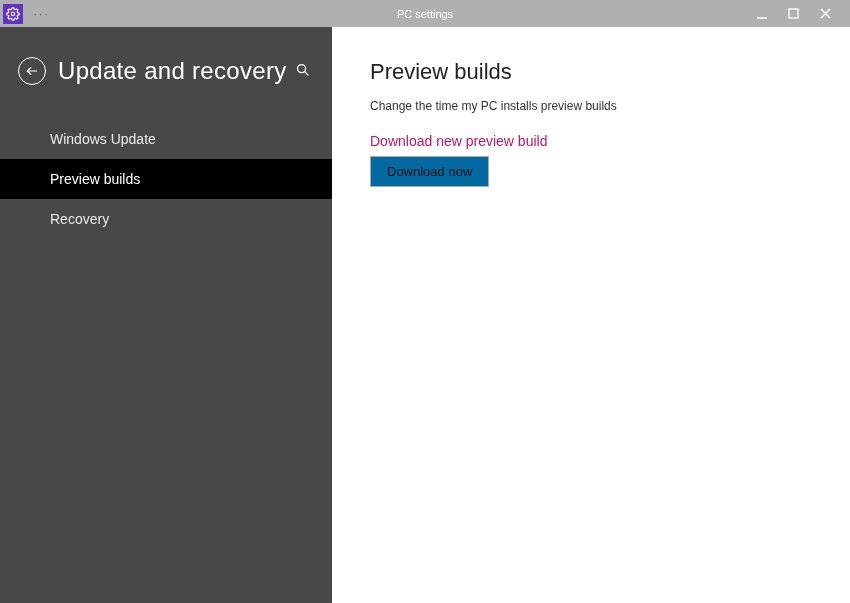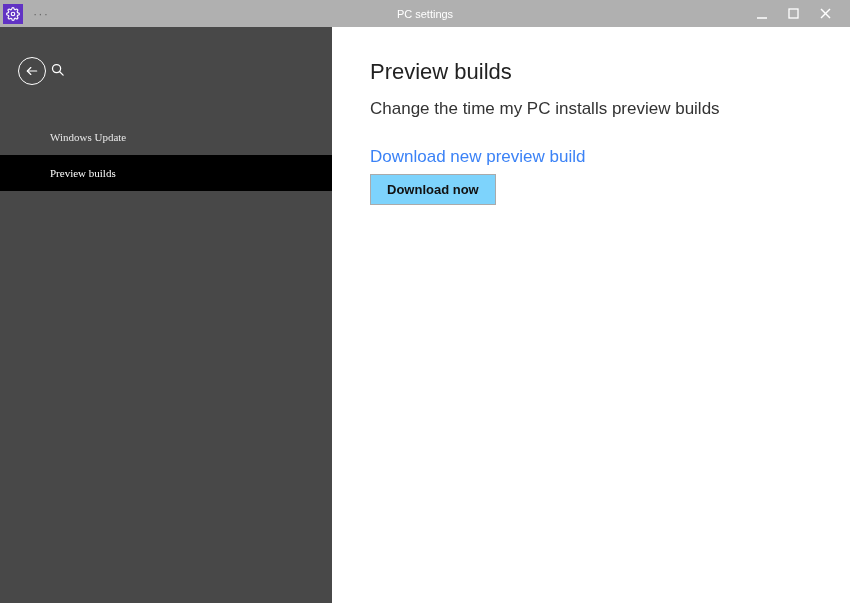--- a/index.html
+++ b/index.html
@@ -91,57 +91,56 @@
       flex-grow: 1;
     }
     .search-btn {
       cursor: pointer;
       padding: 4px;
     }
     .search-btn svg { width: 15px; height: 15px; }
     .nav { margin-top: 18px; }
     .nav-item {
       padding: 12px 50px;
-      font-size: 11px;
+      font-size: 14px;
       font-weight: 400;
       color: #e8e8e8;
       cursor: pointer;
-      font-family: Liberation Serif, serif;
     }
     .nav-item.active {
       background: #000;
       color: #fff;
     }
     .main {
       flex: 1;
       background: #fff;
       padding: 32px 38px;
       color: #222;
     }
     .main-title {
       font-size: 22px;
       font-weight: 400;
       color: #222;
       margin-bottom: 14px;
     }
     .main-desc {
-      font-size: 17px;
+      font-size: 12px;
       color: #333;
-      margin-bottom: 28px;
+      margin-bottom: 20px;
     }
     .section-label {
-      font-size: 17px;
-      color: #3b82f6;
+      font-size: 14px;
+      color: #be185d;
       margin-bottom: 7px;
     }
     .dl-button {
-      background: #7dd3fc;
+      background: #0369a1;
       border: 1px solid #aaa;
       font-size: 13px;
-      font-weight: 700;
+      font-weight: 400;
       color: #111;
       padding: 7px 16px;
       cursor: pointer;
       font-family: inherit;
     }
   </style>
 </head>
 <body>
 
 <div class="titlebar">
@@ -175,30 +174,32 @@
 
 <div class="body">
   <div class="sidebar">
     <div class="sidebar-header">
       <div class="back-circle">
         <svg viewBox="0 0 24 24" fill="none" stroke="#fff" stroke-width="2" stroke-linecap="round" stroke-linejoin="round">
             <line x1="20" y1="12" x2="4" y2="12"></line>
             <polyline points="10 18 4 12 10 6"></polyline>
           </svg>
       </div>
+      <div class="sidebar-title">Update and recovery</div>
       <div class="search-btn">
         <svg viewBox="0 0 24 24" fill="none" stroke="#fff" stroke-width="2" stroke-linecap="round">
             <circle cx="10.5" cy="10.5" r="6.5"></circle>
             <line x1="21" y1="21" x2="15.2" y2="15.2"></line>
           </svg>
       </div>
     </div>
     <div class="nav">
       <div class="nav-item">Windows Update</div>
       <div class="nav-item active">Preview builds</div>
+      <div class="nav-item">Recovery</div>
     </div>
   </div>
 
   <div class="main">
     <h1 class="main-title">Preview builds</h1>
     <p class="main-desc">Change the time my PC installs preview builds</p>
     <div class="section-label">Download new preview build</div>
     <button class="dl-button">Download now</button>
   </div>
 </div>

